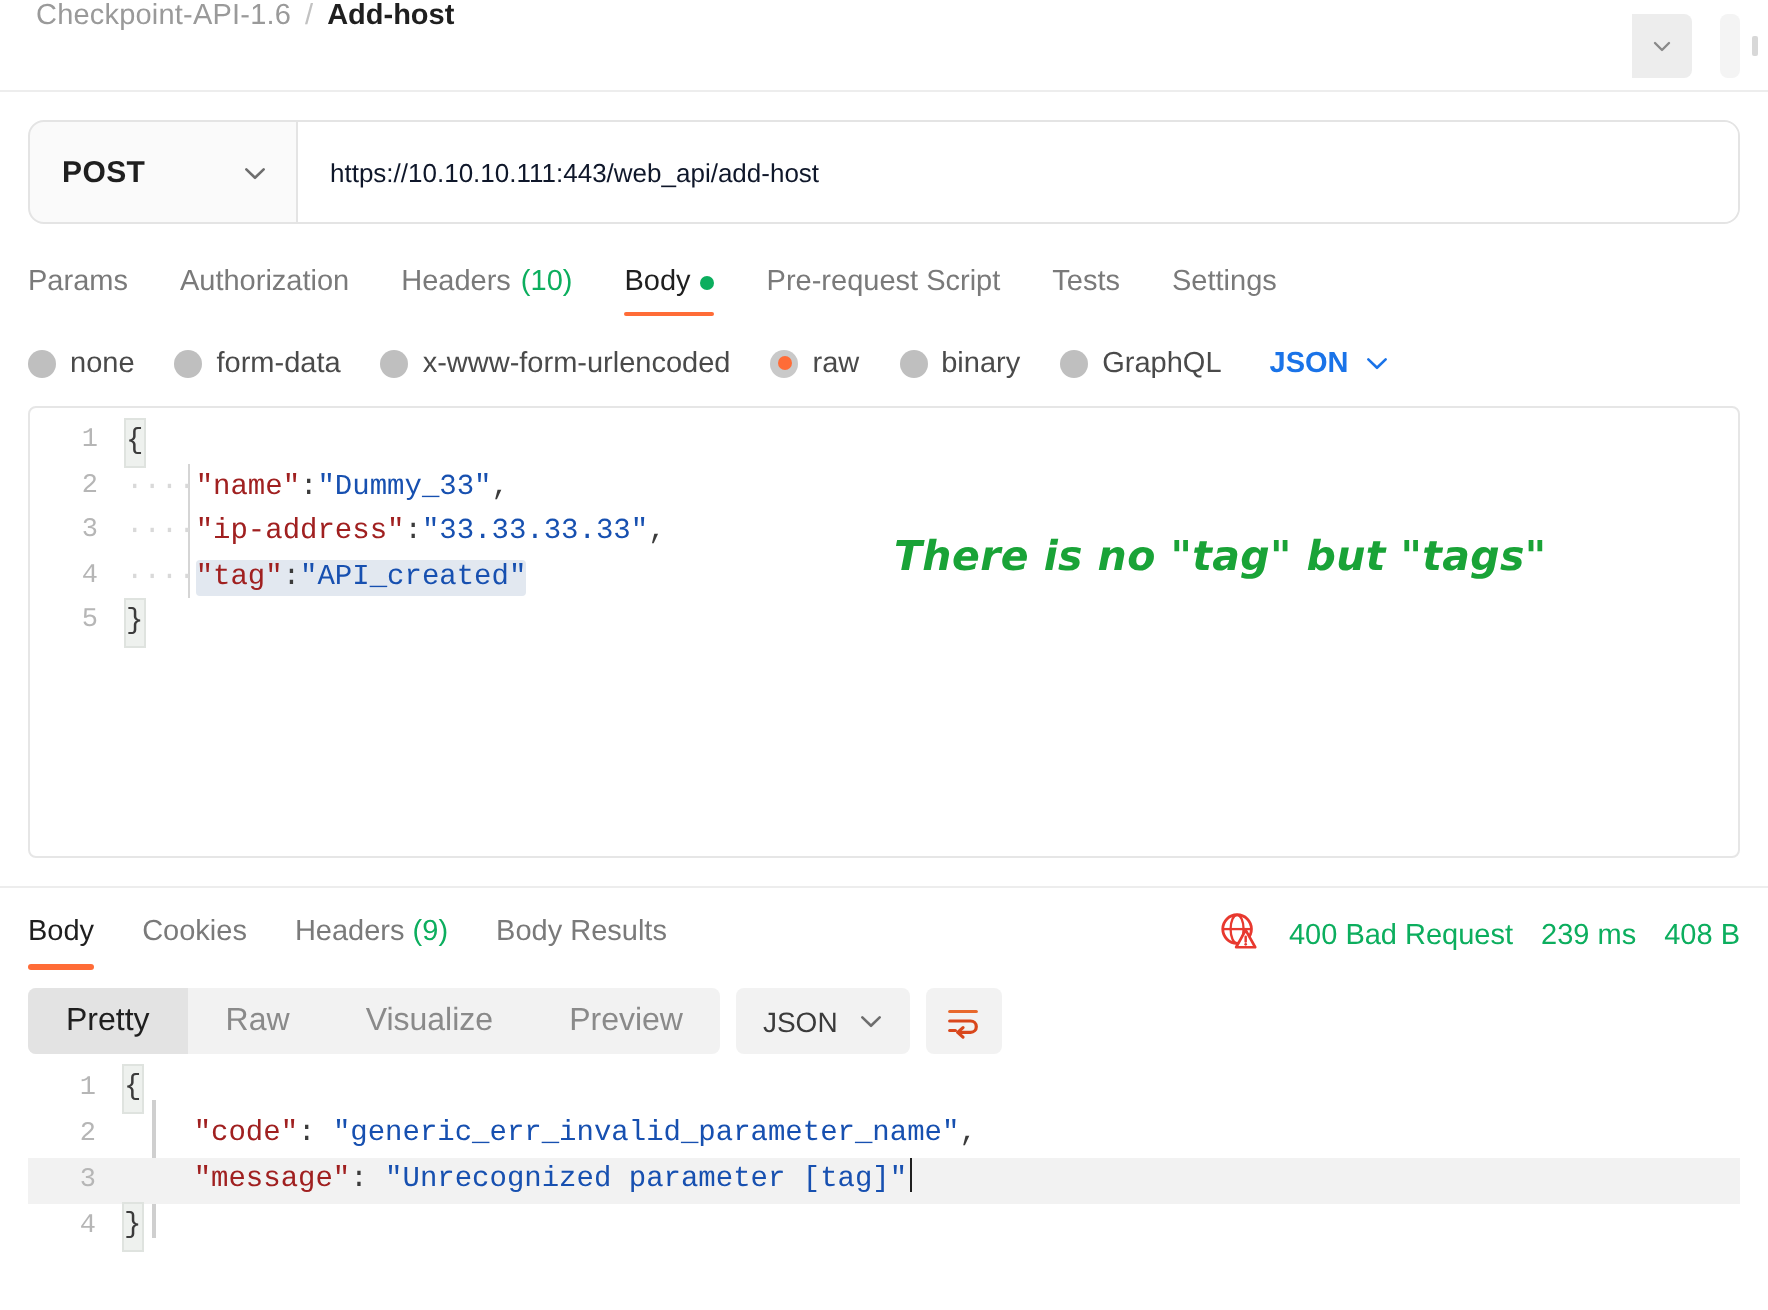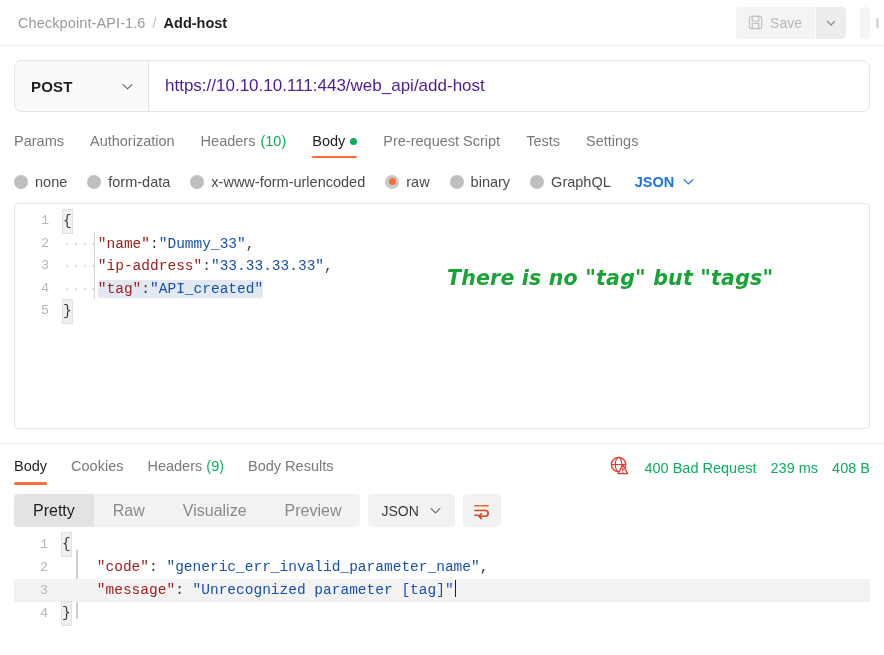--- a/index.html
+++ b/index.html
@@ -8,21 +8,20 @@
     background: #ffffff;
     font-family: "Liberation Sans", sans-serif;
     color: #2b2b2b;
     overflow: hidden;
   }
 
   
   .header {
     height: 46px;
     display: flex;
-    align-items: center;
     padding: 0 14px 0 18px;
     border-bottom: 1px solid #ededed;
     position: relative;
   }
   .crumb-collection {
     font-size: 14.5px;
     color: #9a9a9a;
     letter-spacing: .1px;
   }
   .crumb-sep {
@@ -98,22 +97,22 @@
     color: #1f1f1f;
     letter-spacing: .2px;
   }
   .method .caret { margin-left: auto; }
   .url-input {
     flex: 1;
     display: flex;
     align-items: center;
     padding: 0 16px;
     background: #ffffff;
-    font-size: 17px;
-    color: #4c1d95;
+    font-size: 13px;
+    color: #0f172a;
   }
 
   
   .req-tabs {
     display: flex;
     align-items: flex-end;
     gap: 26px;
     padding: 14px 14px 0 14px;
     height: 46px;
   }
@@ -382,28 +381,20 @@
 </style>
 </head>
 <body>
 
 <div class="header">
   <span class="crumb-collection">Checkpoint-API-1.6</span>
   <span class="crumb-sep">/</span>
   <span class="crumb-request">Add-host</span>
 
   <div class="header-right">
-    <div class="save-btn">
-      <svg width="15" height="15" viewBox="0 0 16 16">
-        <rect x="1.5" y="1.5" width="13" height="13" rx="1.5" fill="none" stroke="#c2c2c2" stroke-width="1.3"></rect>
-        <rect x="4.5" y="1.5" width="7" height="5" fill="none" stroke="#c2c2c2" stroke-width="1.3"></rect>
-        <rect x="4.5" y="9" width="7" height="5.5" fill="none" stroke="#c2c2c2" stroke-width="1.3"></rect>
-      </svg>
-      <span>Save</span>
-    </div>
     <div class="save-caret">
       <svg width="12" height="12" viewBox="0 0 12 12">
         <path d="M2.5 4.5 L6 8 L9.5 4.5" fill="none" stroke="#8a8a8a" stroke-width="1.2" stroke-linecap="round" stroke-linejoin="round"></path>
       </svg>
     </div>
     <div class="header-edge"></div>
   </div>
   <div class="edge-dot"></div>
 </div>
 

